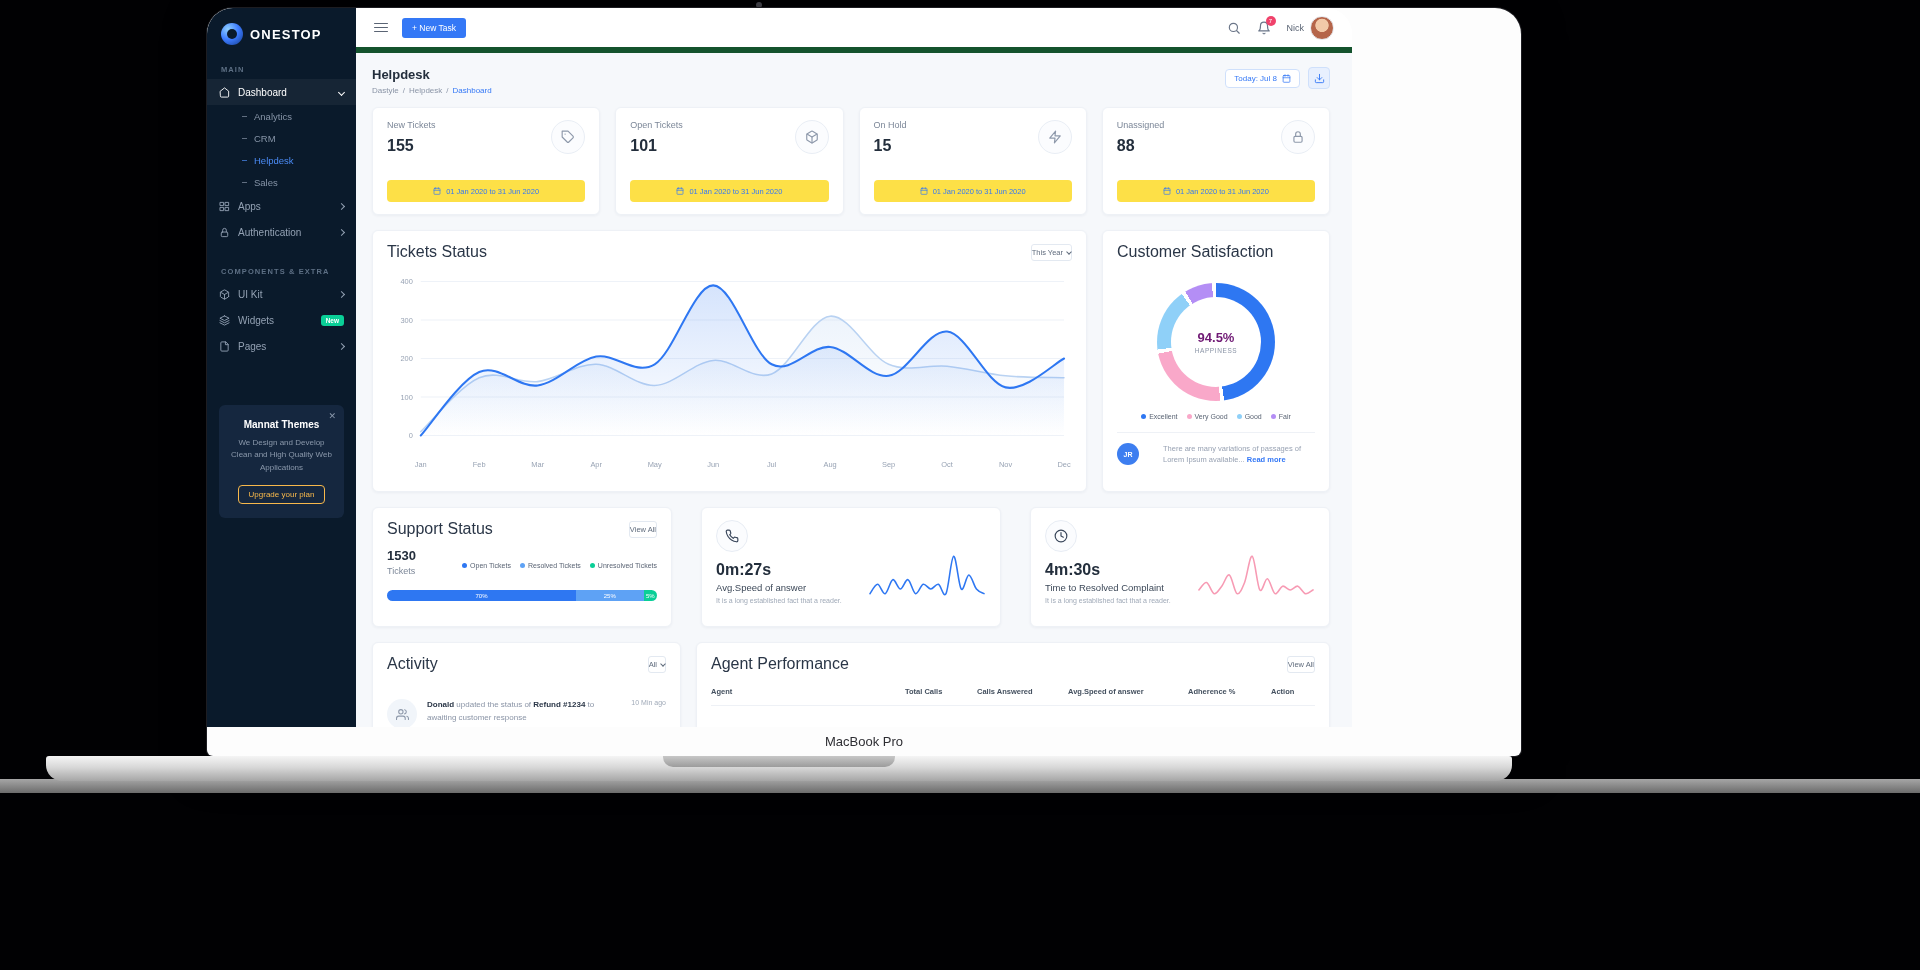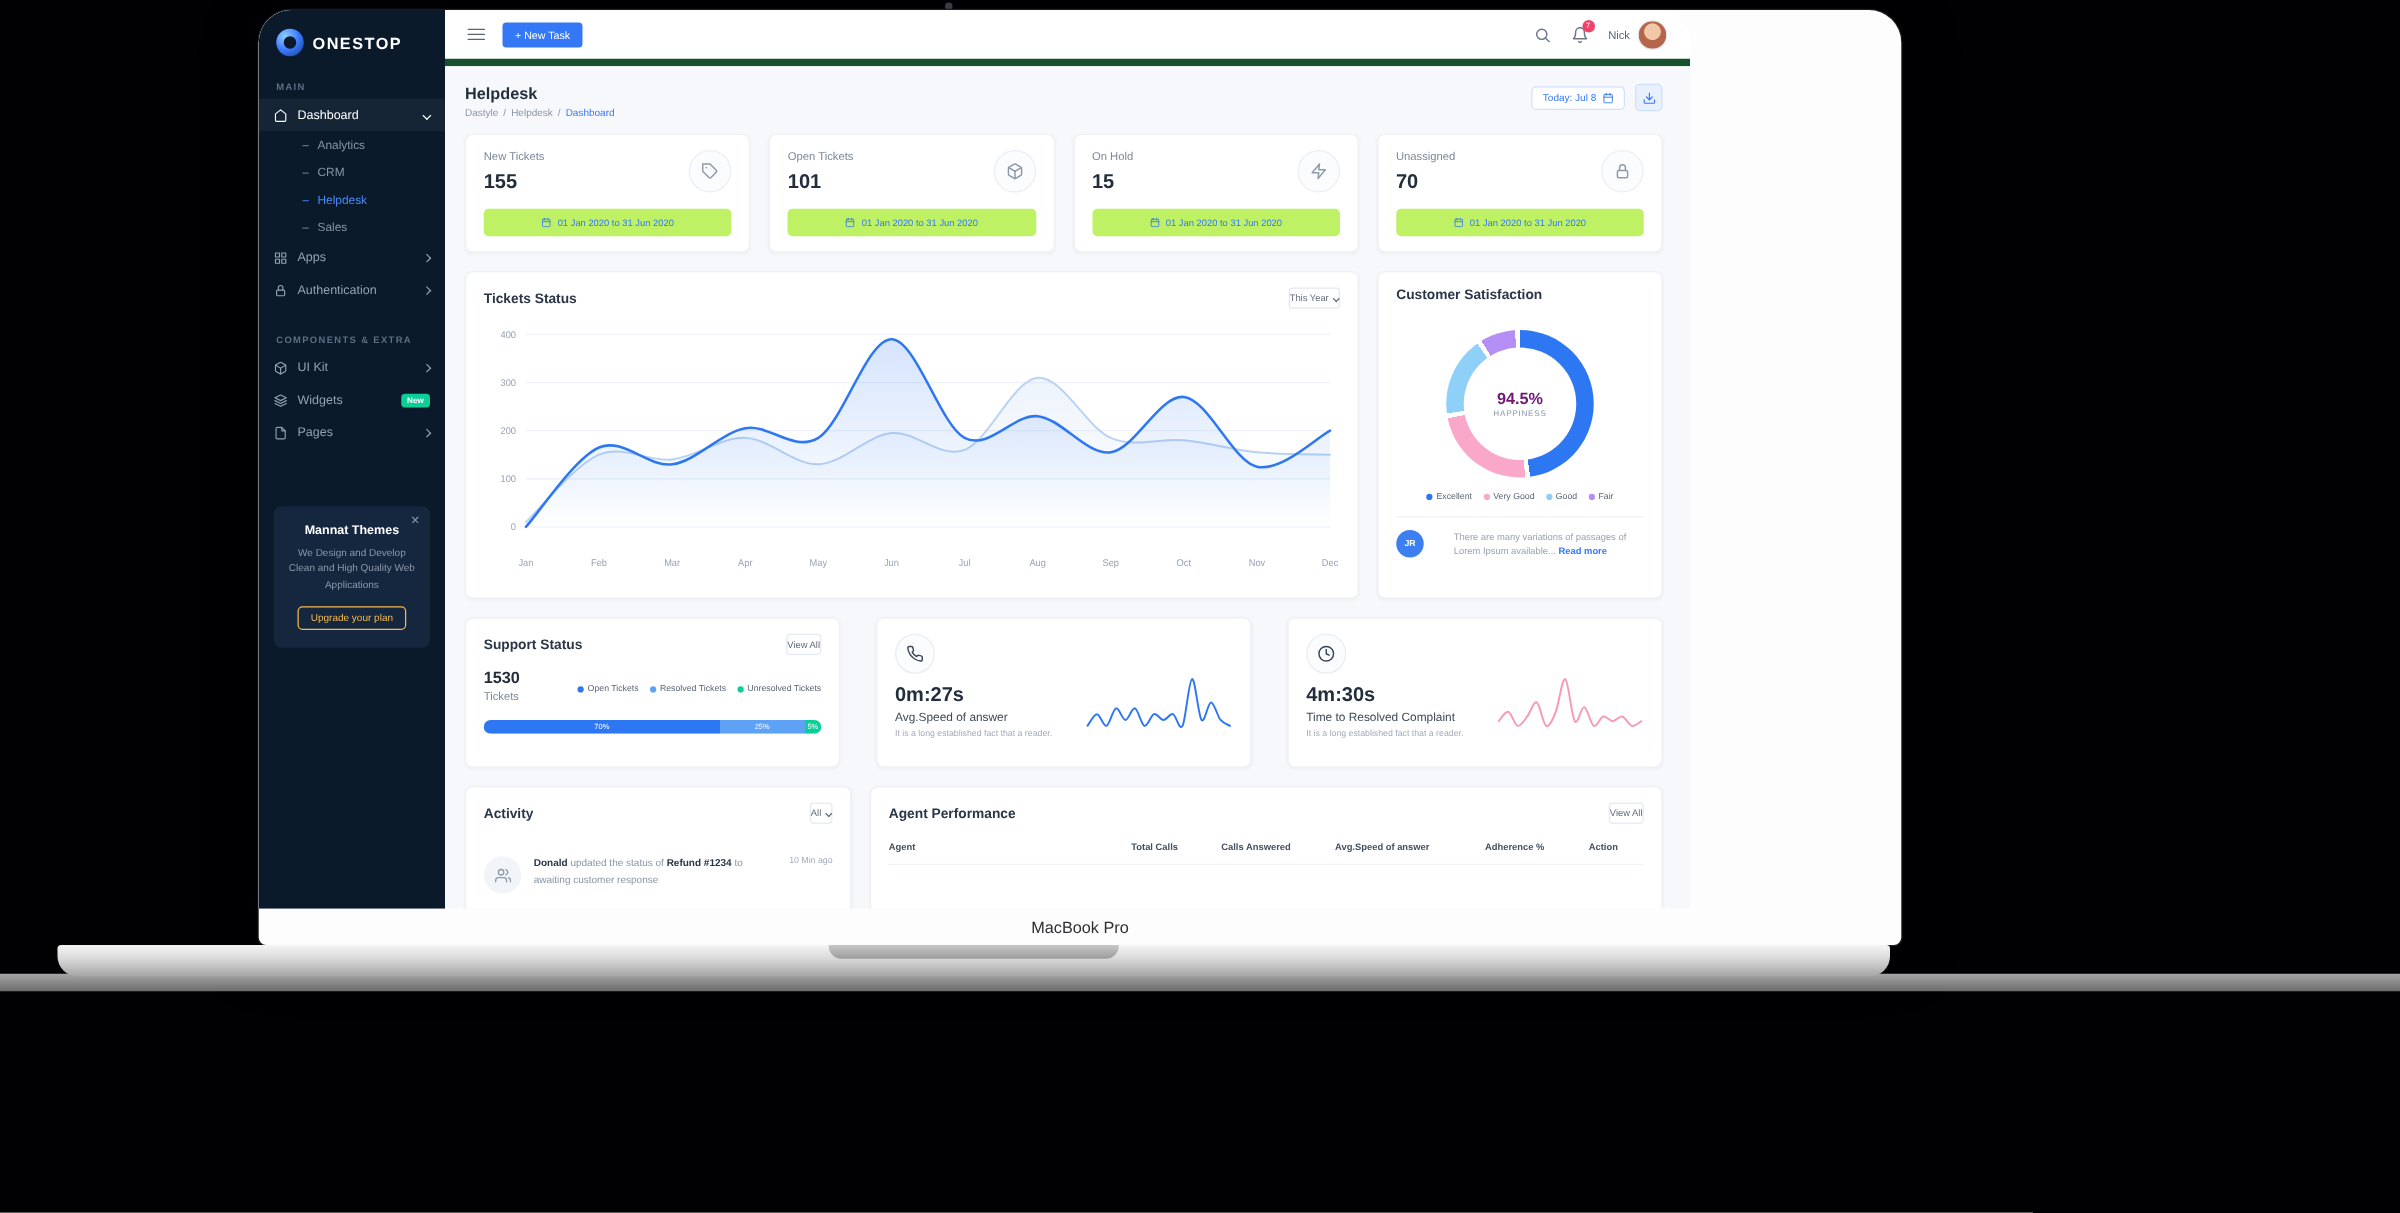--- a/index.html
+++ b/index.html
@@ -69,27 +69,27 @@
 
   .card { background:#fff; border:1px solid #eef1f6; border-radius:6px; box-shadow:0 1px 3px rgba(25,42,70,.05); }
 
   .stats-row { display:grid; grid-template-columns:repeat(4,1fr); gap:15px; margin-bottom:15px; }
   .stat-card { padding:12px 14px; }
   .stat-top { display:flex; justify-content:space-between; }
   .stat-label { font-size:9px; color:#7c8798; margin-bottom:7px; }
   .stat-value { font-size:16px; font-weight:bold; color:#232e3c; }
   .stat-icon { width:34px; height:34px; border-radius:50%; background:#fbfcfe; border:1px solid #e9eef5; display:flex; align-items:center; justify-content:center; color:#8e99ab; }
   .stat-icon .ic { width:14px; height:14px; }
-  .date-pill { margin-top:12px; height:22px; background:#bef264; color:#3478f6; font-size:7.5px; border-radius:4px; display:flex; align-items:center; justify-content:center; gap:5px; cursor:pointer; }
+  .date-pill { margin-top:25px; height:22px; background:#fde047; color:#3478f6; font-size:7.5px; border-radius:4px; display:flex; align-items:center; justify-content:center; gap:5px; cursor:pointer; }
   .date-pill .ic { width:8px; height:8px; }
 
   .row2 { display:grid; grid-template-columns:1fr 228px; gap:15px; margin-bottom:15px; }
   .row2 .card { height:262px; padding:12px 14px; }
   .card-head { display:flex; justify-content:space-between; align-items:center; }
-  .card-title { font-size:11px; font-weight:bold; color:#2a3647; }
+  .card-title { font-size:16px; font-weight:normal; color:#2a3647; }
   .chip-btn { display:flex; align-items:center; gap:4px; font-size:7.5px; color:#5f6b7c; background:#fff; border:1px solid #e3e9f1; padding:3px 0; border-radius:3px; cursor:pointer; font-family:inherit; }
   .chip-btn .chev { margin-left:0; width:4px; height:4px; }
   #tickets-chart { width:100%; height:208px; display:block; margin-top:6px; }
   svg text { font-family:"Liberation Sans",sans-serif; }
 
   .donut-wrap { width:118px; height:118px; margin:22px auto 12px; position:relative; }
   .donut { width:118px; height:118px; border-radius:50%; }
   .donut-hole { position:absolute; inset:14px; background:#fff; border-radius:50%; display:flex; flex-direction:column; align-items:center; justify-content:center; }
   .donut-val { font-size:13px; font-weight:bold; color:#701a75; }
   .donut-cap { font-size:6.5px; color:#8a94a6; letter-spacing:.6px; margin-top:2px; }
@@ -359,21 +359,21 @@
                       <line x1="3" y1="10" x2="21" y2="10"></line>
                     </svg>
                   <span>01 Jan 2020 to 31 Jun 2020</span>
                 </div>
               </div>
 
               <div class="card stat-card">
                 <div class="stat-top">
                   <div>
                     <div class="stat-label">Unassigned</div>
-                    <div class="stat-value">70</div>
+                    <div class="stat-value">88</div>
                   </div>
                   <span class="stat-icon">
                     <svg class="ic" viewBox="0 0 24 24">
                         <rect x="5" y="11" width="14" height="10" rx="2"></rect>
                         <path d="M8 11V7a4 4 0 0 1 8 0v4"></path>
                       </svg>
                   </span>
                 </div>
                 <div class="date-pill">
                   <svg class="ic" viewBox="0 0 24 24">

